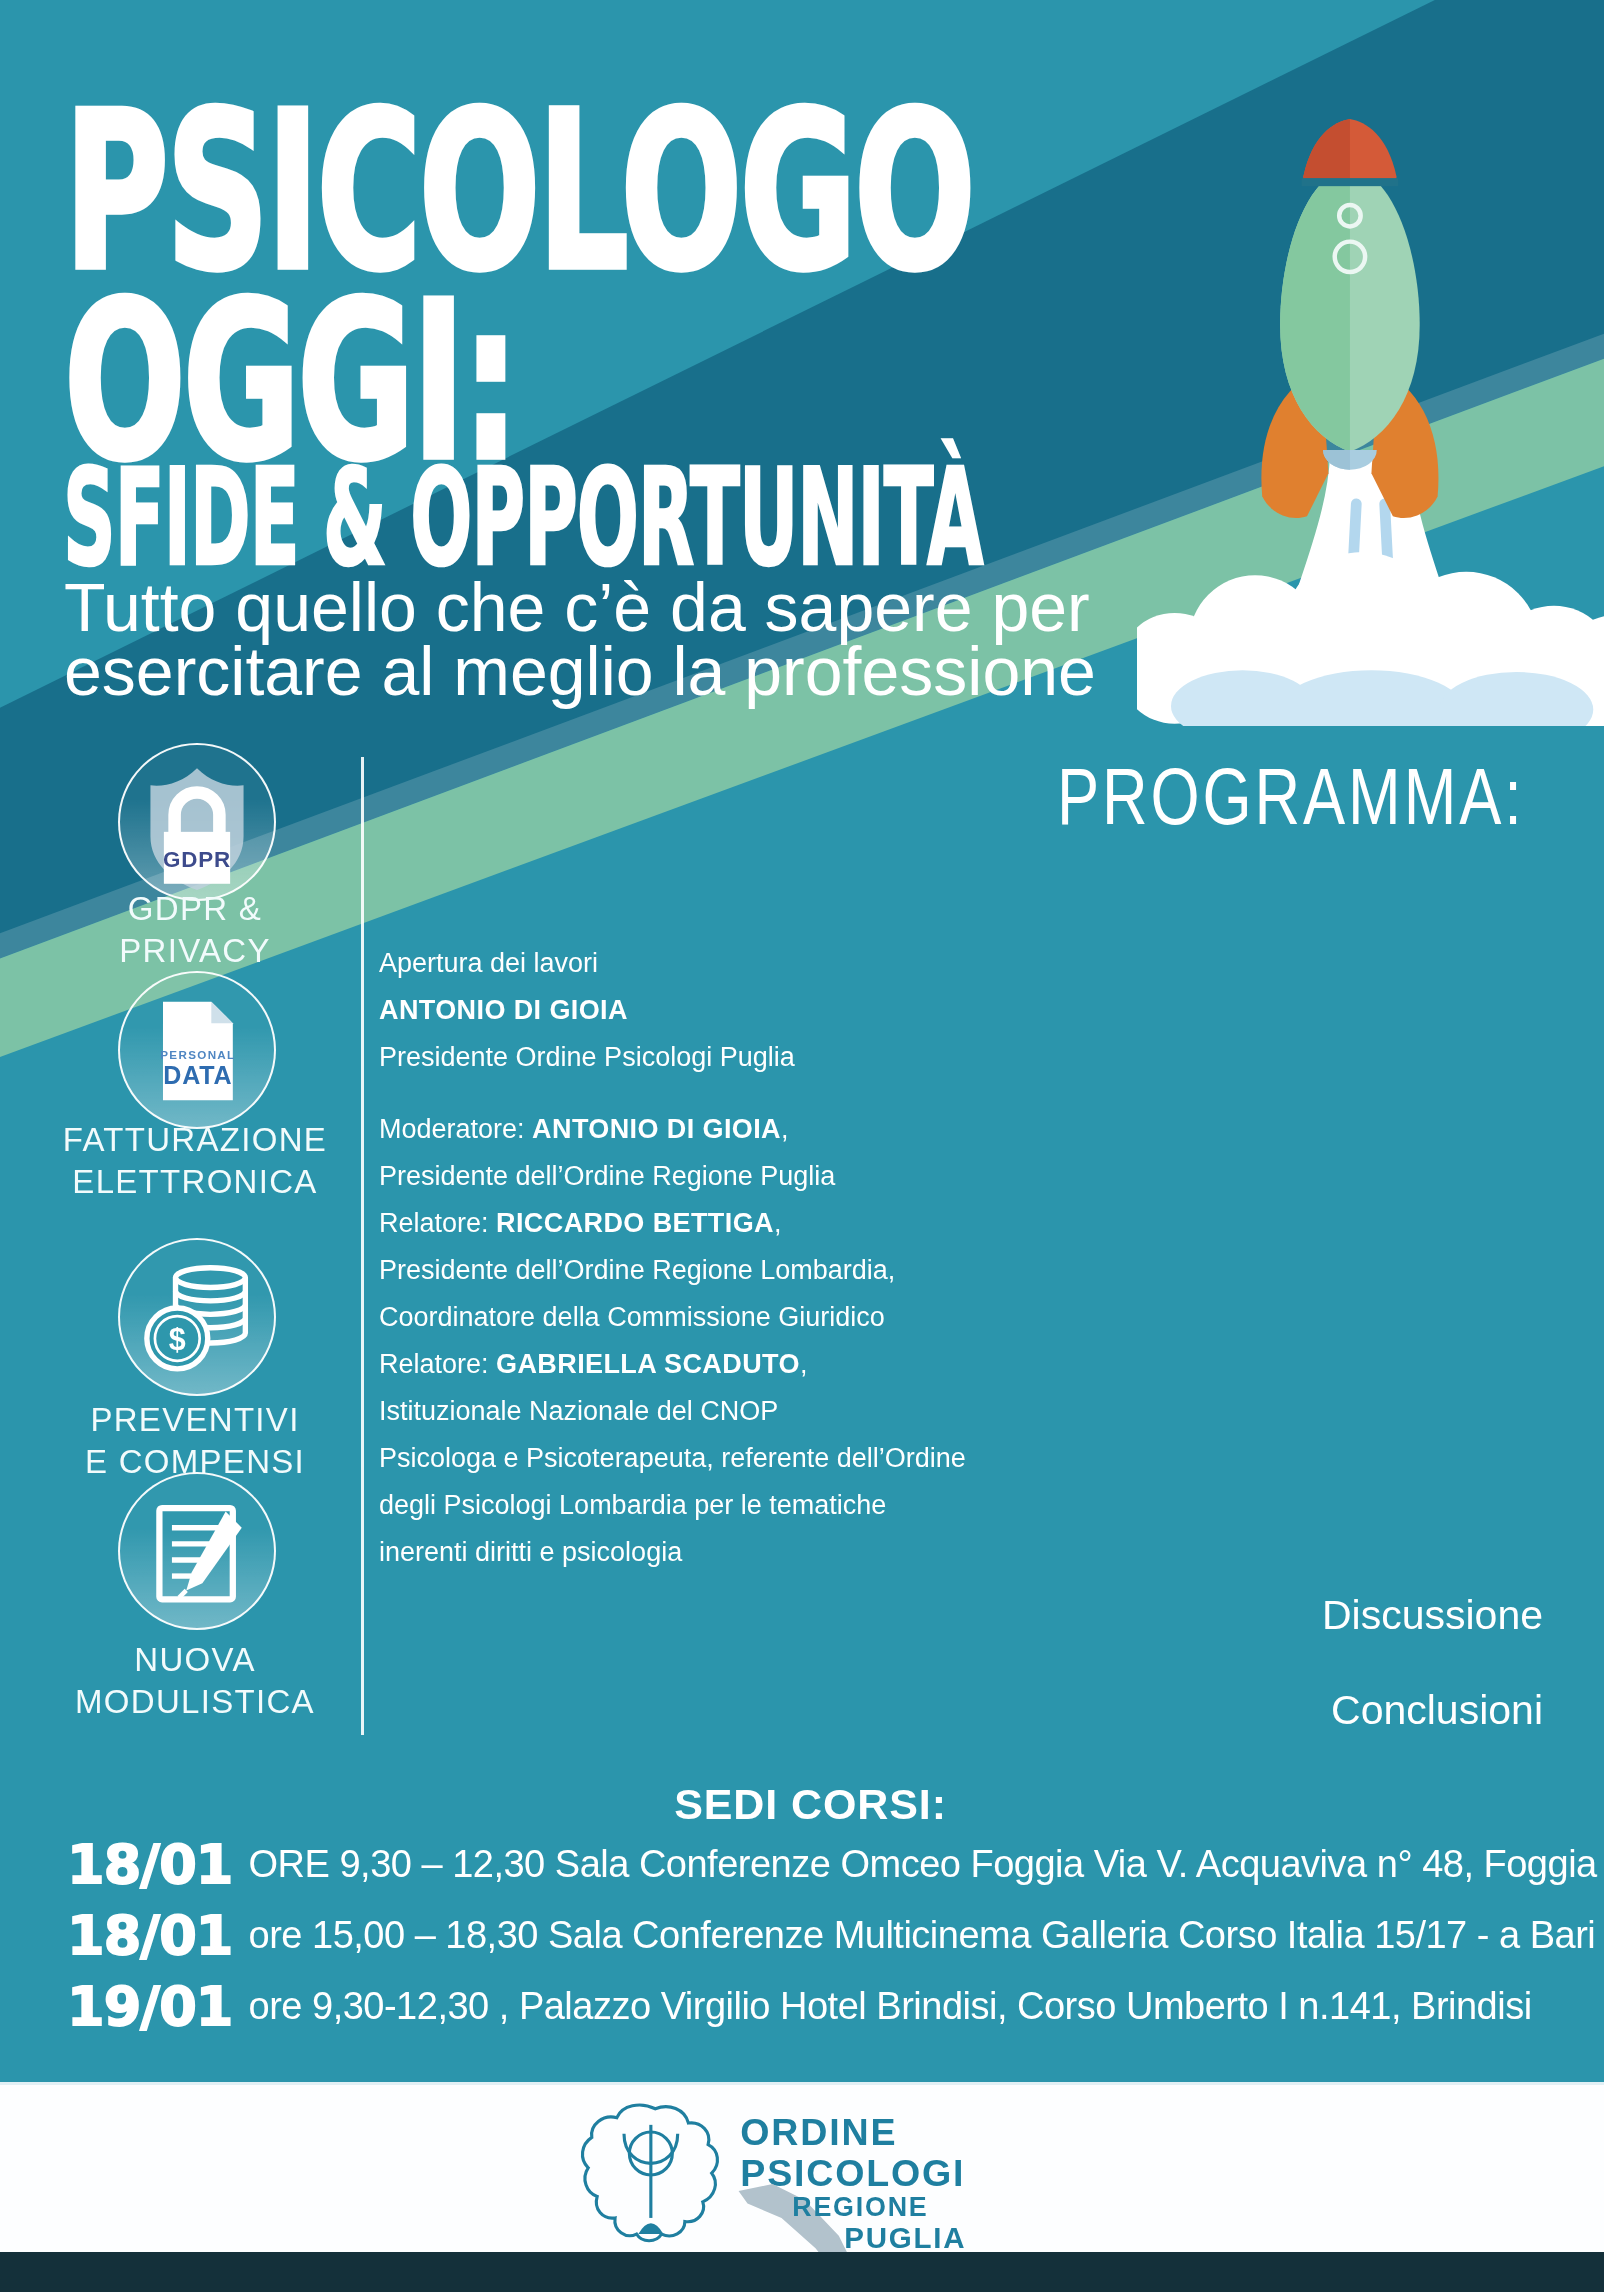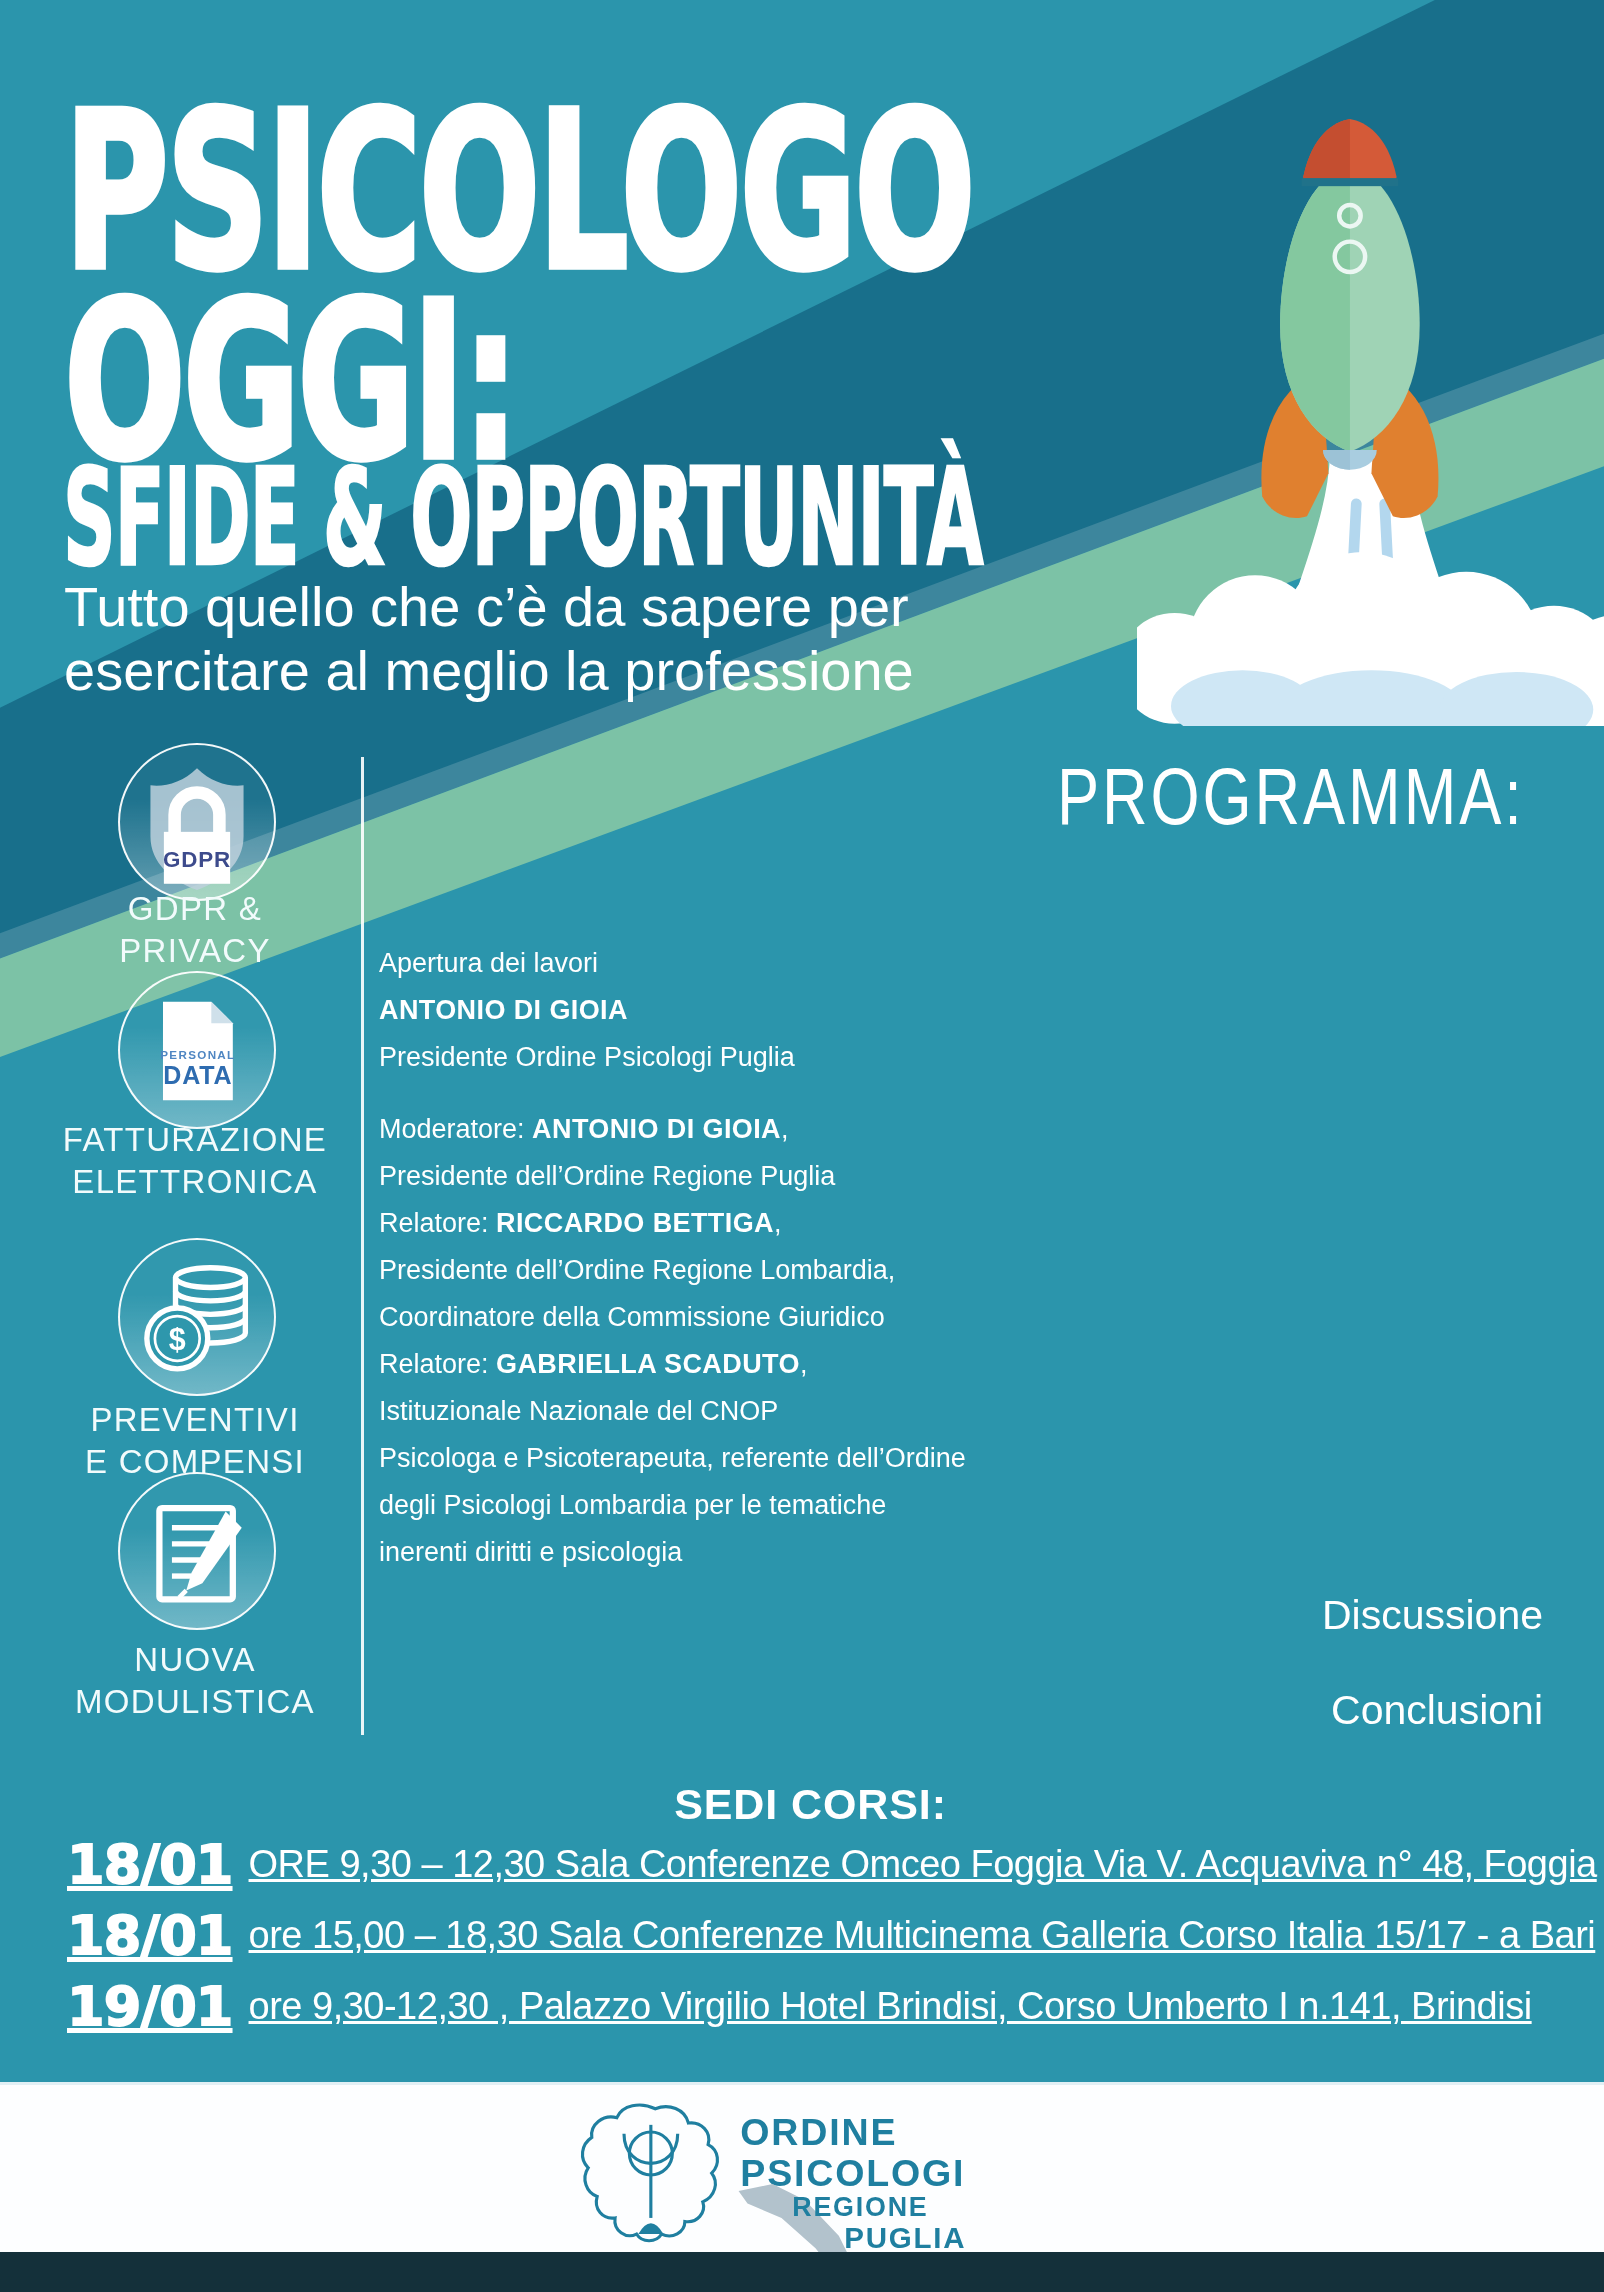--- a/index.html
+++ b/index.html
@@ -6,21 +6,21 @@
   #poster{position:relative;width:1605px;height:2252px;background:#2b95ac;overflow:hidden;
           font-family:"Liberation Sans",sans-serif;color:#ffffff;}
   #bg-svg{position:absolute;left:0;top:0;z-index:0;}
   
   .display{font-family:"DejaVu Sans",sans-serif;font-weight:700;color:#ffffff;
            -webkit-text-stroke:5.4px #ffffff;white-space:nowrap;transform-origin:left top;}
   #title-line1{position:absolute;left:64px;top:66px;font-size:217px;letter-spacing:-4.5px;transform:scaleX(.66);z-index:3;}
   #title-line2{position:absolute;left:64px;top:256px;font-size:217px;letter-spacing:-4.5px;transform:scaleX(.66);z-index:3;}
   #subtitle{position:absolute;left:63px;top:441px;font-size:133px;letter-spacing:-1.8px;
             -webkit-text-stroke:2.7px #ffffff;transform:scaleX(.55);z-index:3;}
-  #tagline{position:absolute;left:64px;top:575px;font-size:56px;line-height:64px;font-weight:400;
+  #tagline{position:absolute;left:64px;top:575px;font-size:68px;line-height:64px;font-weight:400;
            letter-spacing:0;z-index:3;white-space:nowrap;}
   
   #topics{position:absolute;left:0;top:0;z-index:4;}
   .topic-circle{position:absolute;width:154px;height:154px;border-radius:50%;
       border:2.7px solid rgba(255,255,255,.95);
       background:linear-gradient(180deg,rgba(255,255,255,.03) 35%,rgba(255,255,255,.33) 100%);}
   .topic-label{position:absolute;left:16px;width:358px;text-align:center;font-size:33px;
       line-height:42px;letter-spacing:1.3px;color:#f2fbfc;white-space:pre-line;}
   #divider{position:absolute;left:361px;top:757px;width:2.7px;height:978px;
       background:rgba(255,255,255,.9);z-index:2;}
@@ -29,21 +29,21 @@
       letter-spacing:3.6px;transform:scaleX(.8);transform-origin:right top;white-space:nowrap;z-index:3;}
   #program-lines{position:absolute;right:80px;top:940px;width:1146px;
       font-size:27px;line-height:47px;z-index:3;}
   .prog-line{white-space:nowrap;}
   .prog-line .b{font-weight:700;letter-spacing:0.4px;}
   .prog-gap{height:25px;}
   .prog-closing{position:absolute;right:62px;font-size:41px;z-index:3;}
   
   #sedi-heading{position:absolute;left:0;top:1780px;width:1621px;text-align:center;
       font-size:43px;font-weight:700;letter-spacing:0.9px;z-index:3;}
-  #sedi-rows{position:absolute;left:67px;top:1829px;width:1522px;z-index:3;text-decoration:underline;}
+  #sedi-rows{position:absolute;left:67px;top:1829px;width:1522px;z-index:3;}
   .sedi-row{display:flex;align-items:center;height:71px;}
   .sedi-date{font-family:"DejaVu Sans",sans-serif;font-weight:700;font-size:54px;
       -webkit-text-stroke:1.8px #fff;letter-spacing:-0.9px;flex:0 0 auto;}
   .sedi-details{font-size:38px;font-weight:400;letter-spacing:-0.5px;margin-left:16px;white-space:nowrap;}
   
   #footer{position:absolute;left:0;top:2082px;width:1605px;height:210px;background:#fdfeff;
       border-top:3.6px solid #e2f0f5;z-index:5;display:flex;justify-content:center;align-items:flex-start;}
   #footer svg{margin-top:12.5px;}
   .rocket-layer{position:absolute;z-index:2;}
 </style>

